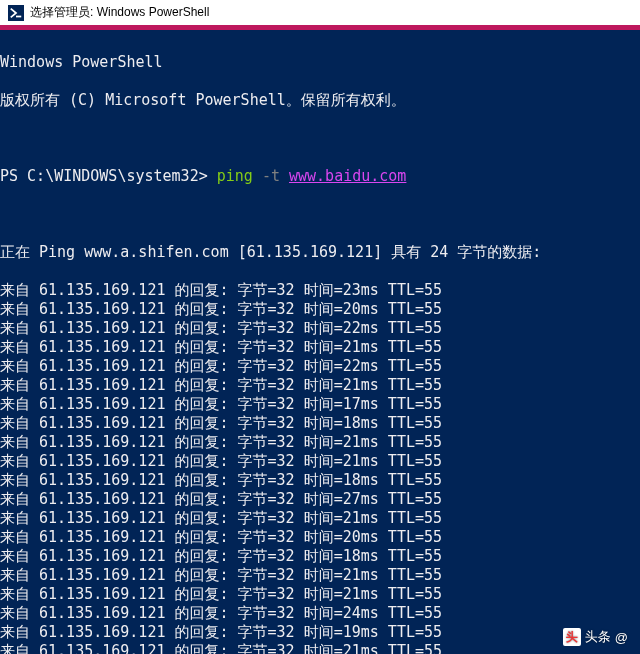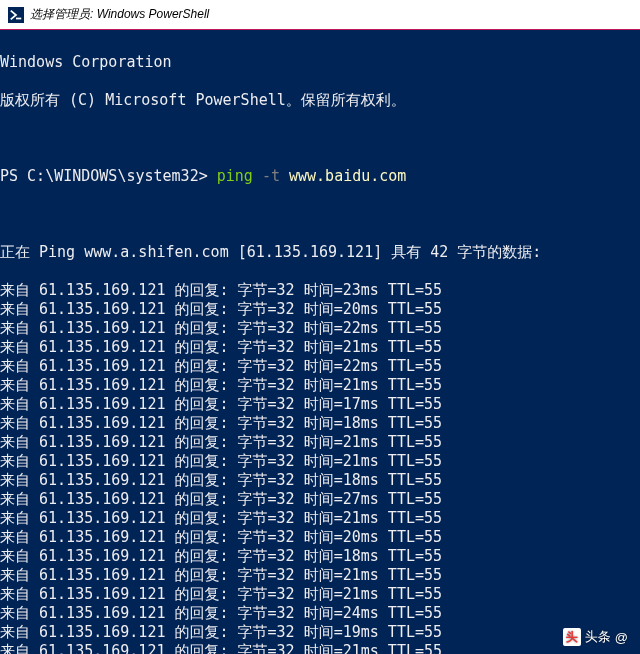--- a/index.html
+++ b/index.html
@@ -11,22 +11,21 @@
     font-size: 15px;
     overflow: hidden;
     position: relative;
   }
   .titlebar {
     height: 30px;
     background: #fff;
     display: flex;
     align-items: center;
     padding-left: 8px;
-    border-bottom: 1px solid #be185d;
-    font-style: italic;
+    border-bottom: 5px solid #be185d;
   }
   .ps-icon {
     width: 16px;
     height: 16px;
     background: #012456;
     display: inline-flex;
     align-items: center;
     justify-content: center;
     margin-right: 6px;
   }
@@ -38,21 +37,21 @@
   }
   .terminal {
     padding: 4px 0 0 0;
     color: #eeedf0;
     line-height: 19px;
     white-space: pre;
     letter-spacing: 0;
   }
   .yellow { color: #84cc16; }
   .gray { color: #808080; }
-  .white { color: #fef9c3; }
+  .white { color: #d946ef; text-decoration: underline; }
   .row { white-space: pre; }
   .watermark {
     position: absolute;
     right: 12px;
     bottom: 8px;
     display: flex;
     align-items: center;
     color: #fff;
     font-family: "Microsoft YaHei", sans-serif;
     font-size: 13px;
@@ -78,26 +77,26 @@
   <span class="ps-icon">
     <svg viewBox="0 0 16 16">
         <path d="M2 3 L8 8 L2 13" stroke="#fff" stroke-width="2" fill="none"></path>
         <path d="M8 12 L14 12" stroke="#fff" stroke-width="2"></path>
       </svg>
   </span>
   <span class="title-text">选择管理员: Windows PowerShell</span>
 </div>
 
 <div class="terminal">
-<div class="row"><span>Windows Corporation</span></div>
+<div class="row"><span>Windows PowerShell</span></div>
 <div class="row"><span>版权所有 (C) Microsoft PowerShell。保留所有权利。</span></div>
 <div class="row"> </div>
 <div class="row"><span>PS </span><span>C:\WINDOWS\system32&gt;</span><span> </span><span class="yellow">ping </span><span class="gray">-t </span><span class="white">www.baidu.com</span></div>
 <div class="row"> </div>
-<div class="row"><span>正在 Ping www.a.shifen.com [61.135.169.121] 具有 42 字节的数据:</span></div>
+<div class="row"><span>正在 Ping www.a.shifen.com [61.135.169.121] 具有 24 字节的数据:</span></div>
 <div id="replies"><div class="row">来自 61.135.169.121 的回复: 字节=32 时间=23ms TTL=55</div><div class="row">来自 61.135.169.121 的回复: 字节=32 时间=20ms TTL=55</div><div class="row">来自 61.135.169.121 的回复: 字节=32 时间=22ms TTL=55</div><div class="row">来自 61.135.169.121 的回复: 字节=32 时间=21ms TTL=55</div><div class="row">来自 61.135.169.121 的回复: 字节=32 时间=22ms TTL=55</div><div class="row">来自 61.135.169.121 的回复: 字节=32 时间=21ms TTL=55</div><div class="row">来自 61.135.169.121 的回复: 字节=32 时间=17ms TTL=55</div><div class="row">来自 61.135.169.121 的回复: 字节=32 时间=18ms TTL=55</div><div class="row">来自 61.135.169.121 的回复: 字节=32 时间=21ms TTL=55</div><div class="row">来自 61.135.169.121 的回复: 字节=32 时间=21ms TTL=55</div><div class="row">来自 61.135.169.121 的回复: 字节=32 时间=18ms TTL=55</div><div class="row">来自 61.135.169.121 的回复: 字节=32 时间=27ms TTL=55</div><div class="row">来自 61.135.169.121 的回复: 字节=32 时间=21ms TTL=55</div><div class="row">来自 61.135.169.121 的回复: 字节=32 时间=20ms TTL=55</div><div class="row">来自 61.135.169.121 的回复: 字节=32 时间=18ms TTL=55</div><div class="row">来自 61.135.169.121 的回复: 字节=32 时间=21ms TTL=55</div><div class="row">来自 61.135.169.121 的回复: 字节=32 时间=21ms TTL=55</div><div class="row">来自 61.135.169.121 的回复: 字节=32 时间=24ms TTL=55</div><div class="row">来自 61.135.169.121 的回复: 字节=32 时间=19ms TTL=55</div><div class="row">来自 61.135.169.121 的回复: 字节=32 时间=21ms TTL=55</div></div>
 </div>
 
 <div class="watermark">
   <span class="wm-icon">头</span>
   <span>头条</span>
   <span>@</span>
 </div>
 
 </body></html>

